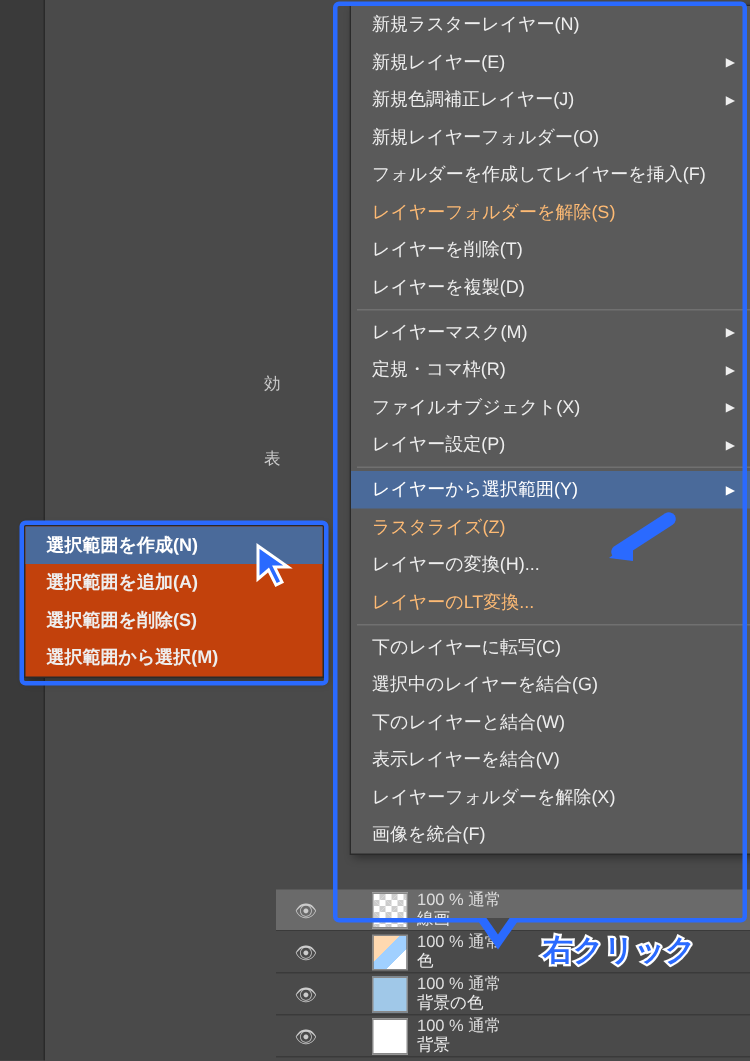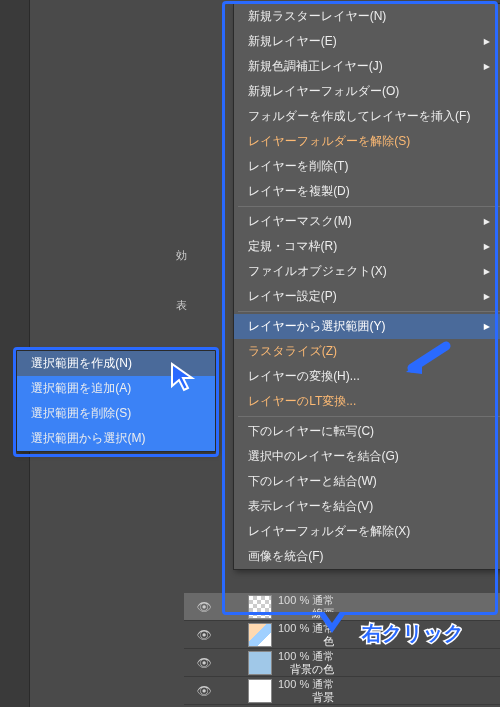--- a/index.html
+++ b/index.html
@@ -35,23 +35,24 @@
     color: #eee;
     cursor: default;
     white-space: nowrap;
   }
   .menu-item.disabled { color: #fdba74; }
   .menu-item.highlight { background: #4a6a9a; color: #fff; }
   .menu-sep { height: 1px; background: #707070; margin: 2px 4px; }
   .sub-arrow { font-size: 10px; color: inherit; margin-left: 8px; }
   .sub-menu {
     position: absolute; left: 16px; top: 350px; width: 200px;
-    background: #3b82f6;
+    background: #c2410c;
     border: 1px solid #2a2a2a;
     box-shadow: 2px 2px 6px rgba(0,0,0,.4);
+    font-weight: bold;
   }
   .highlight-box {
     position: absolute; border: 3px solid #2a6aff; border-radius: 4px;
     pointer-events: none;
   }
   .hl-main { left: 222px; top: 1px; width: 276px; height: 614px; }
   .hl-sub  { left: 13px; top: 347px; width: 206px; height: 110px; }
   .arrow-svg { position: absolute; pointer-events: none; }
   .callout {
     position: absolute;
@@ -84,21 +85,21 @@
       linear-gradient(45deg,transparent 75%,#ccc 75%),
       linear-gradient(-45deg,transparent 75%,#ccc 75%);
     background-size: 8px 8px;
     background-position: 0 0,0 4px,4px -4px,-4px 0;
     background-color: #fff;
   }
   .thumb.art {
     background: linear-gradient(135deg,#ffd9b0 40%,#a0d0ff 40% 70%,#fff 70%);
   }
   .thumb.solid { background: #a0c8e8; }
-  .layer-texts { display:flex; flex-direction:column; line-height:1.1; font-size:11px;text-align:right; }
+  .layer-texts { display:flex; flex-direction:column; line-height:1.1; font-size:11px; }
   .layer-texts .opac { color:#ddd; }
   .layer-texts .name { color:#eee; }
   .speech-tail {
     position: absolute;
     width: 0; height: 0;
     border-left: 14px solid transparent;
     border-right: 14px solid transparent;
     border-top: 20px solid #2a6aff;
   }
   .speech-tail.inner {

